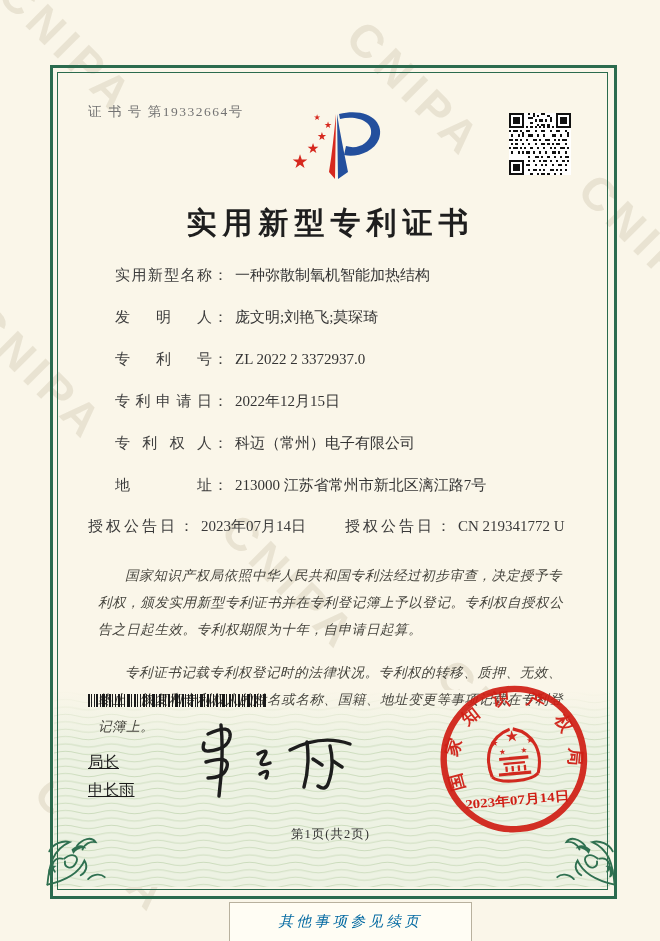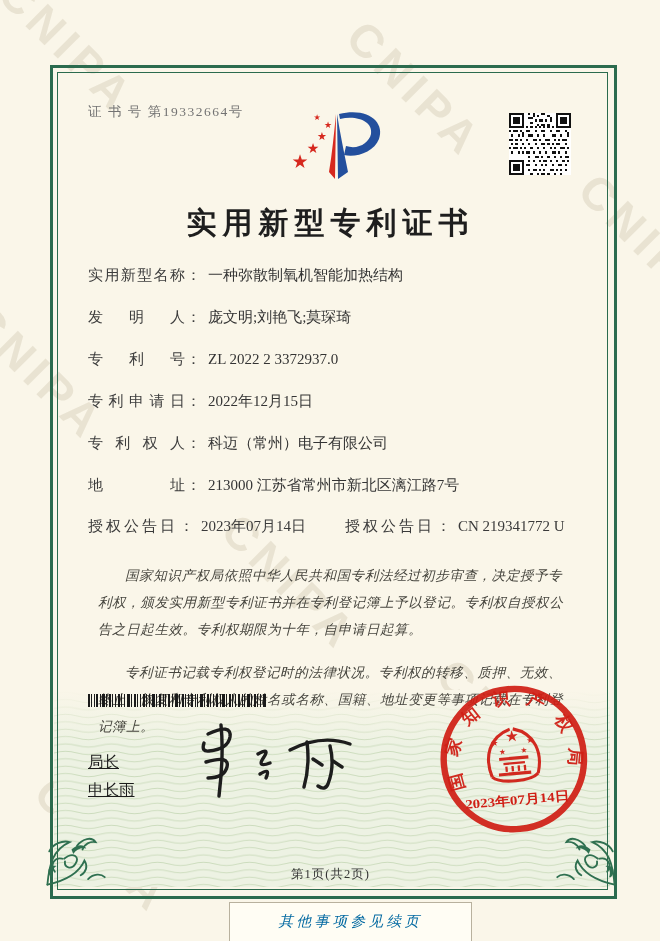--- a/index.html
+++ b/index.html
@@ -19,40 +19,40 @@
   .flourish{position:absolute;width:74px;height:74px;z-index:3;}
   
   .cert-no{position:absolute;left:88px;top:103px;font-size:13.5px;letter-spacing:1.5px;color:#737373;z-index:2;}
   .logo{position:absolute;left:286px;top:106px;width:102px;height:88px;z-index:2;}
   .qr{position:absolute;left:509px;top:113px;width:62px;height:62px;z-index:2;}
   .title{position:absolute;left:50px;top:203px;width:561px;text-align:center;font-size:30px;font-weight:bold;
          letter-spacing:6px;color:#1e1e1e;z-index:2;}
   
   .fields{position:absolute;left:88px;top:263px;width:470px;font-size:15px;z-index:2;}
   .frow{margin-bottom:18px;line-height:24px;white-space:nowrap;}
-  .flabel{display:inline-block;width:97px;text-align:justify;text-align-last:justify;color:#3d3d3d;}
+  .flabel{display:inline-block;width:97px;text-align:justify;text-align-last:justify;color:#3d3d3d;margin-left:27px;}
   .fcolon{display:inline-block;margin:0 7px 0 1px;color:#3d3d3d;}
   .fvalue{color:#343434;}
   .grant{position:absolute;left:88px;top:514px;width:500px;font-size:15px;line-height:24px;white-space:nowrap;z-index:2;}
   .grant .part2{position:absolute;left:257px;top:0;}
   .glabel{letter-spacing:3px;}
   
   .body-text{position:absolute;left:82px;top:546px;width:500px;font-size:13.5px;line-height:27px;
              font-style:italic;letter-spacing:0.6px;color:#46453e;z-index:2;}
   .body-text p{margin:16px;text-indent:2em;}
   
   .barcode{position:absolute;left:88px;top:694px;width:178px;height:13px;z-index:2;}
   
   .signer{position:absolute;left:88px;top:748px;font-family:"Liberation Sans",sans-serif;font-size:15.5px;
           color:#1c1c1c;line-height:28px;z-index:2;text-decoration:underline;}
   .signature{position:absolute;left:178px;top:722px;width:195px;height:78px;z-index:2;}
   
   .seal{position:absolute;left:435px;top:682px;width:158px;height:158px;z-index:4;transform:rotate(-5deg);}
   
-  .page-no{position:absolute;left:50px;top:866px;width:561px;text-align:center;font-size:12.5px;
+  .page-no{position:absolute;left:50px;top:826px;width:561px;text-align:center;font-size:12.5px;
            letter-spacing:1px;color:#333;z-index:2;}
   .tab{position:absolute;left:229px;top:902px;width:243px;height:39px;background:#fffdf4;
        border:1px solid #b8b19e;border-bottom:none;box-sizing:border-box;text-align:center;
        font-style:italic;font-size:14.5px;letter-spacing:3.5px;line-height:37px;color:#0369a1;z-index:2;}
 </style>
 </head>
 <body>
 
 <div class="page">
 

